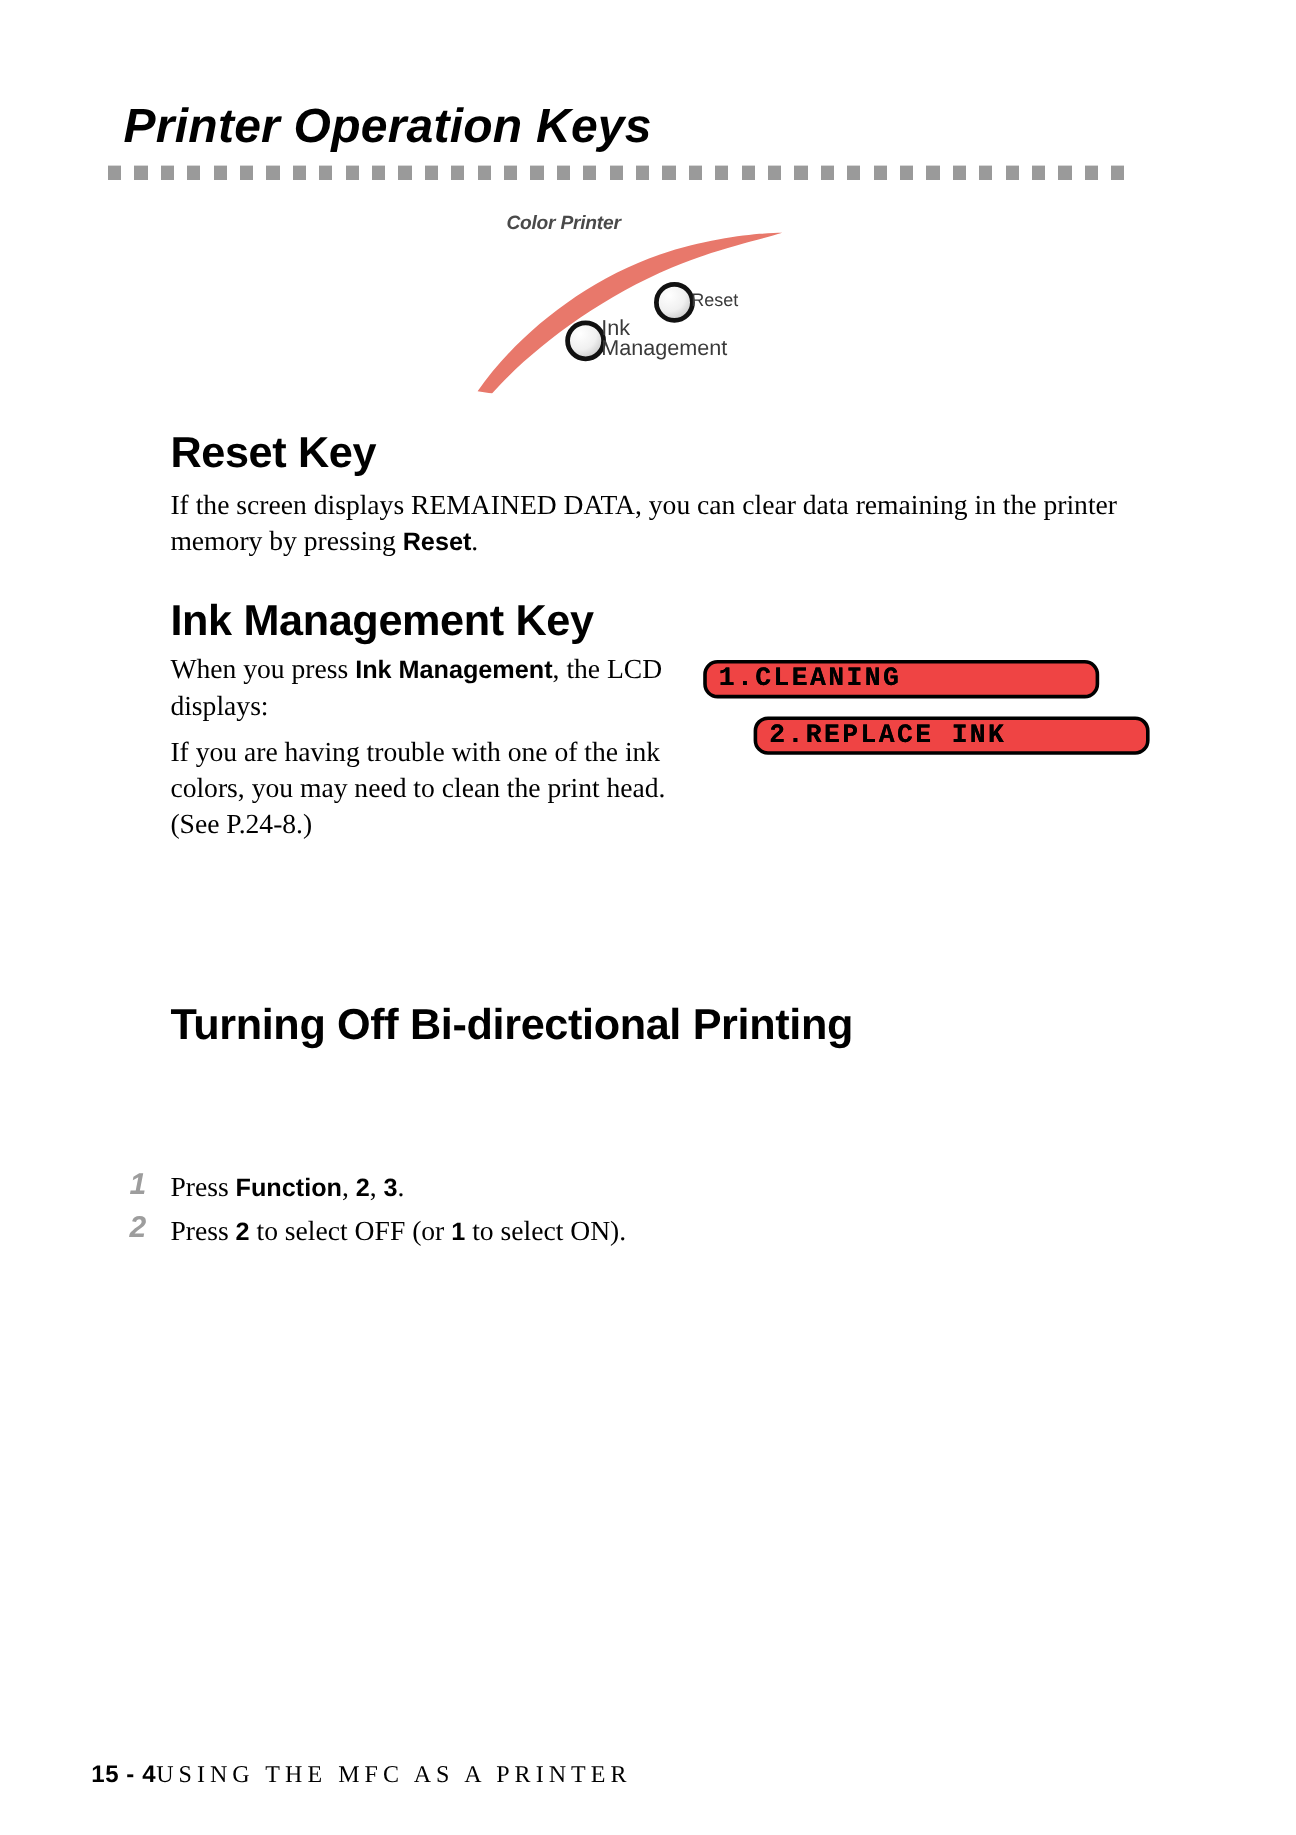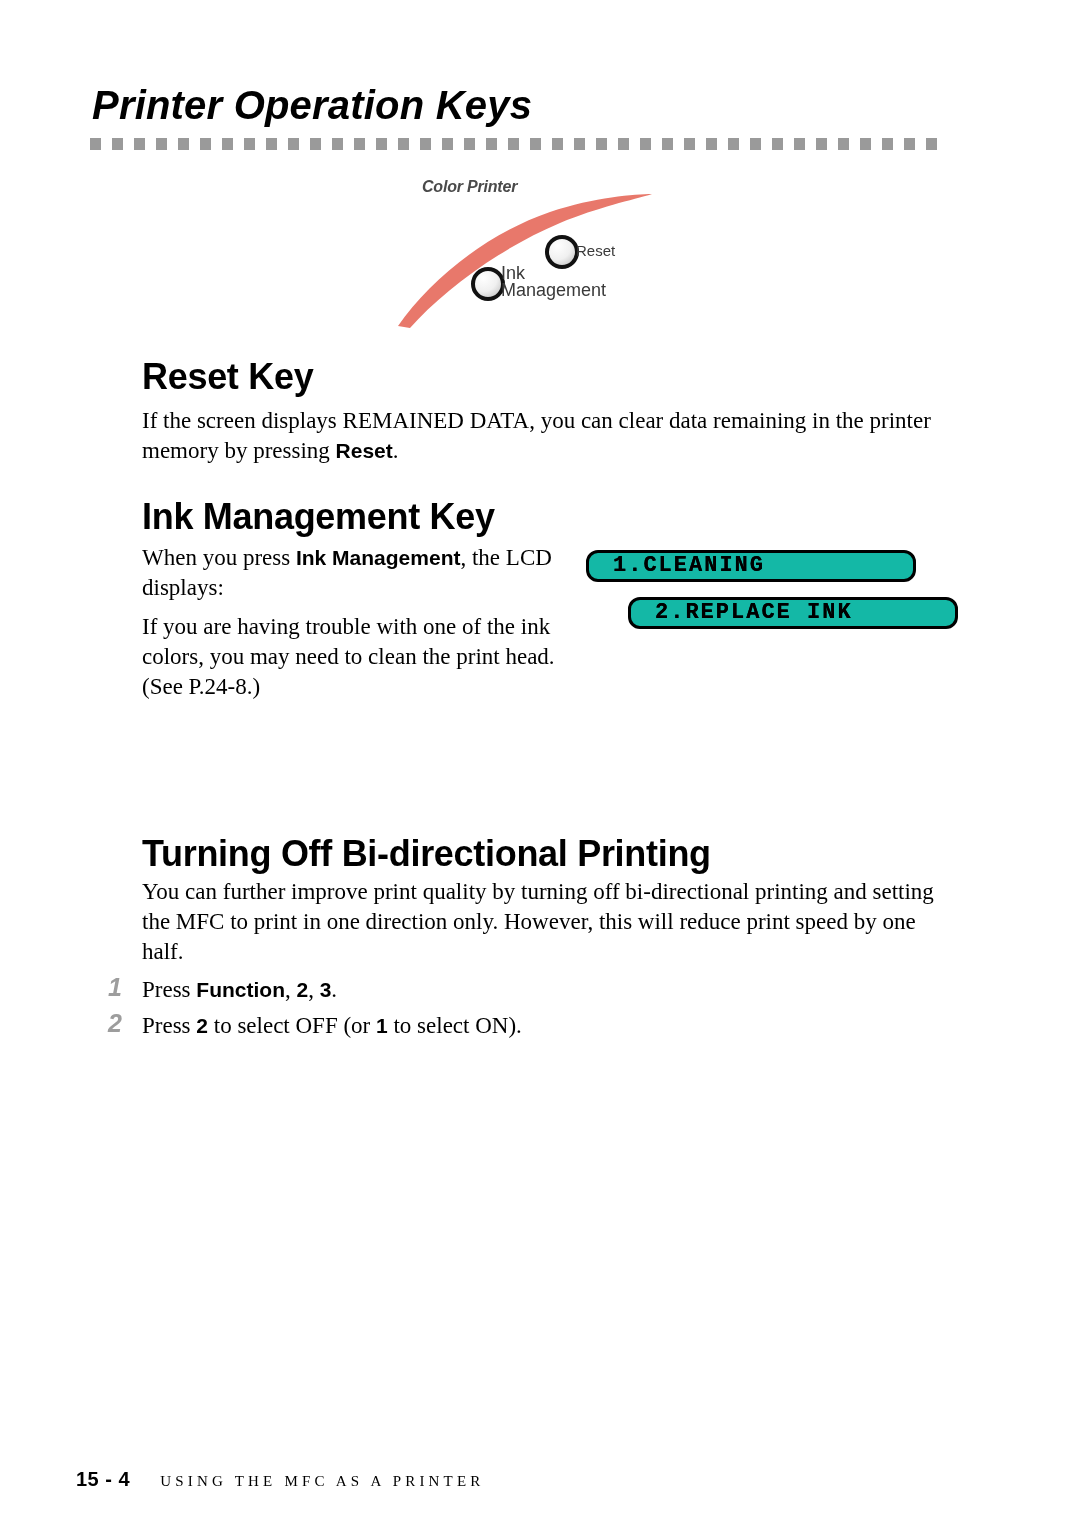--- a/index.html
+++ b/index.html
@@ -13,21 +13,21 @@
     height: 1529px;
     background: #ffffff;
     overflow: hidden;
     font-family: "Liberation Serif", serif;
     color: #000000;
   }
 
   
   .page-title {
     position: absolute;
-    left: 92px;
+    left: 103px;
     top: 83px;
     font-family: "Liberation Sans", sans-serif;
     font-weight: bold;
     font-style: italic;
     font-size: 40px;
     letter-spacing: 0.2px;
     color: #000;
     white-space: nowrap;
   }
   .title-rule {
@@ -106,26 +106,26 @@
   .para i {
     font-style: italic;
   }
 
   
   .lcd {
     position: absolute;
     box-sizing: border-box;
     border: 3px solid #000;
     border-radius: 12px;
-    background: #14b8a6;
+    background: #ef4444;
     height: 32px;
     width: 330px;
     display: flex;
     align-items: center;
-    padding-left: 24px;
+    padding-left: 10px;
   }
   .lcd span {
     font-family: "Liberation Mono", "DejaVu Sans Mono", monospace;
     font-weight: bold;
     font-size: 22px;
     letter-spacing: 2px;
     line-height: 22px;
     color: #000;
     
     text-shadow: 0 0 0 #000;
@@ -170,23 +170,22 @@
     align-items: baseline;
   }
   .footer-page {
     font-family: "Liberation Sans", sans-serif;
     font-weight: bold;
     font-size: 20px;
     letter-spacing: 0.5px;
     color: #000;
   }
   .footer-text {
-    margin-left: 30px;
-    font-family: "Liberation Serif", serif;
-    font-size: 15px;
+    font-family: "Liberation Serif", serif;
+    font-size: 20px;
     letter-spacing: 4.2px;
     color: #000;
   }
 </style>
 </head>
 <body>
 
 <div class="page">
 
   <div class="page-title">Printer Operation Keys</div>
@@ -222,21 +221,20 @@
   <div class="para" style="top:612px; width:420px;"><span>If you are having trouble with one of the ink colors, you may need to clean the print head. (See P.24-8.)</span></div>
 
   <div class="lcd" style="left:586px; top:550px;">
     <span>1.CLEANING</span>
   </div>
   <div class="lcd" style="left:628px; top:597px;">
     <span>2.REPLACE INK</span>
   </div>
 
   <div class="h2" style="top:833px;">Turning Off Bi-directional Printing</div>
-  <div class="para" style="top:877px; width:800px;"><span>You can further improve print quality by turning off bi-directional printing and setting the MFC to print in one direction only. However, this will reduce print speed by one half.</span></div>
 
   <div class="step" style="top:973px;">
     <div class="step-num">1</div>
     <div class="step-text"><span>Press </span><b class="sans">Function</b><span>, </span><b class="sans">2</b><span>, </span><b class="sans">3</b><span>.</span></div>
   </div>
   <div class="step" style="top:1009px;">
     <div class="step-num">2</div>
     <div class="step-text"><span>Press </span><b class="sans">2</b><span> to select OFF (or </span><b class="sans">1</b><span> to select ON).</span></div>
   </div>
 

